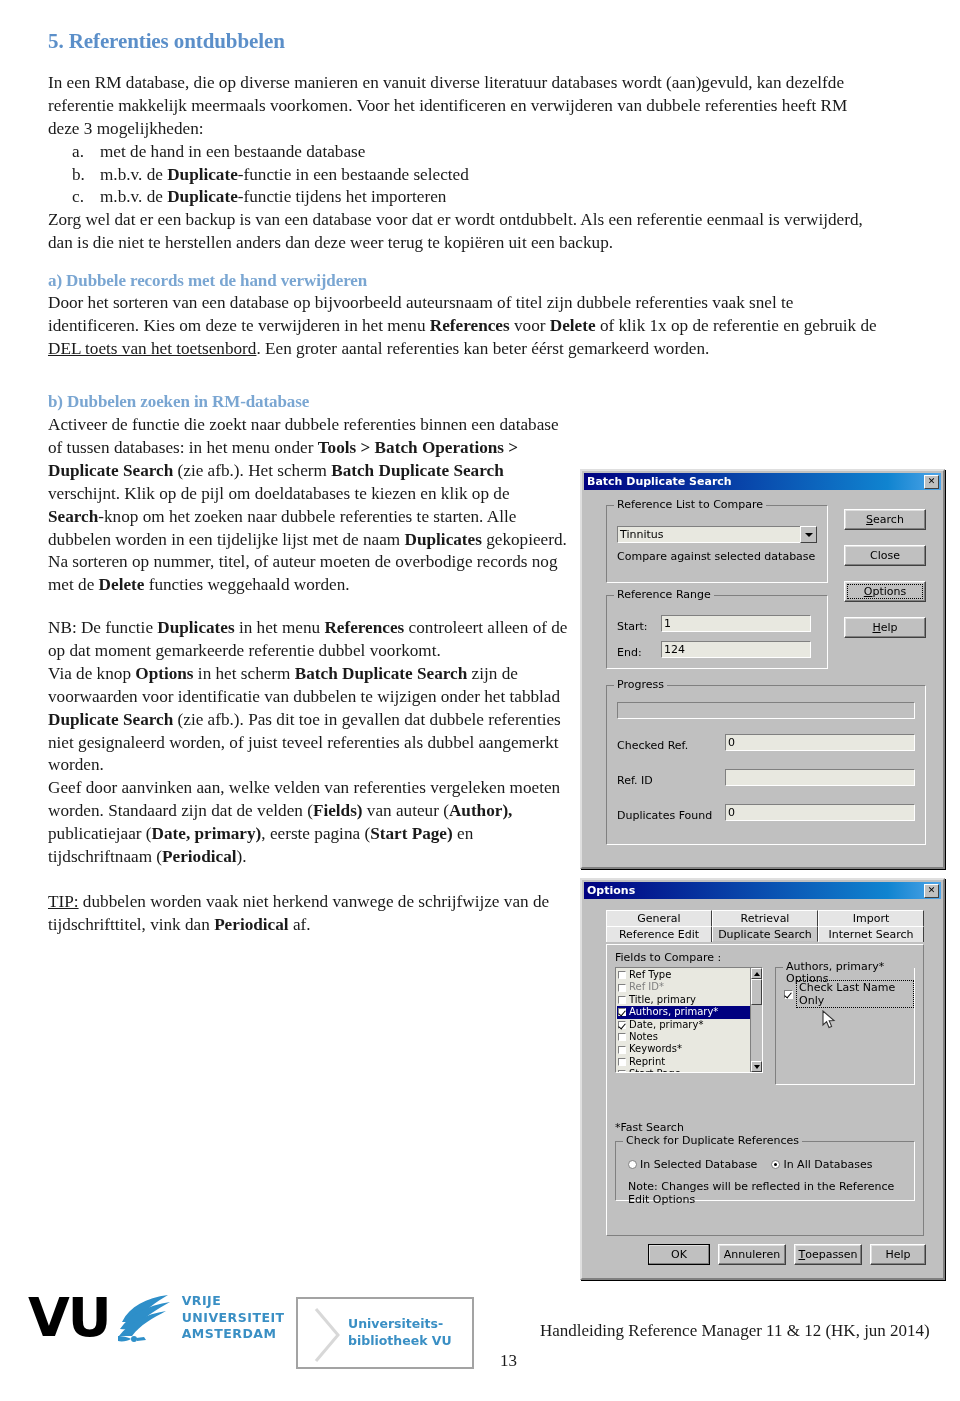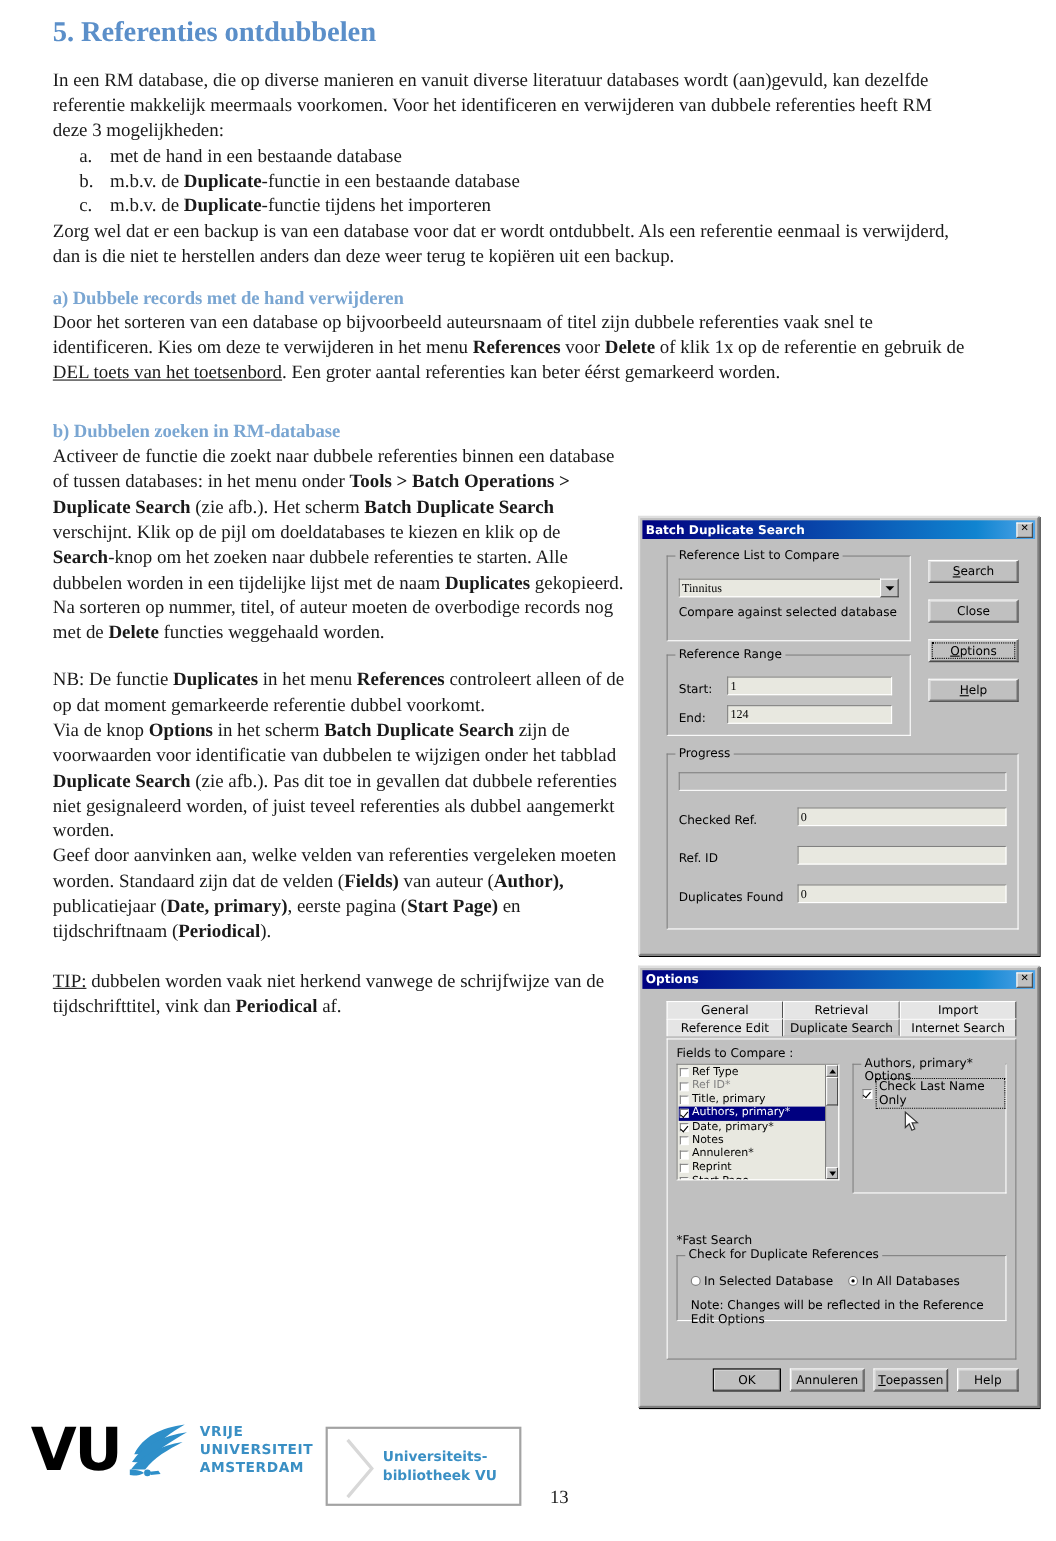--- a/index.html
+++ b/index.html
@@ -9,23 +9,23 @@
     background: #ffffff;
     font-family: "Liberation Serif", "DejaVu Serif", serif;
     color: #1a1a1a;
     position: relative;
     overflow: hidden;
   }
   .page { position:relative; width:960px; height:1401px; padding: 8px 40px 0 48px; }
 
   h1.section-title {
     color: #5b8fc9;
-    font-size: 26px;
+    font-size: 21px;
     font-weight: bold;
-    margin: 6px 0 18px 0;
+    margin: 21px 0 18px 0;
     letter-spacing: -0.1px;
   }
   h2.sub-title {
     color: #7aa6d2;
     font-size: 17px;
     font-weight: bold;
     margin: 0 0 1px 0;
     letter-spacing: -0.1px;
   }
   p { margin: 0; }
@@ -97,21 +97,21 @@
   .field {
     background: #d8d8d0;
     border-top: 1px solid #808080; border-left: 1px solid #808080;
     border-right: 1px solid #fff; border-bottom: 1px solid #fff;
     font-size: 11px;
     padding: 1px 2px;
     height: 17px;
     display:flex; align-items:center;
     overflow:hidden;
   }
-  .field.white { background: #e8e8e0; font-family: Liberation Serif, serif; }
+  .field.white { background: #e8e8e0; }
   .combo { display:flex; }
   .combo .field { flex:1; border-right:none; }
   .combo .arrow {
     width: 17px; height: 17px; background:#c0c0c0;
     border-top:1px solid #fff; border-left:1px solid #fff;
     border-right:1px solid #404040; border-bottom:1px solid #404040;
     display:flex;align-items:center;justify-content:center;
   }
   .combo .arrow:after { content:""; border-left:4px solid transparent; border-right:4px solid transparent; border-top:4px solid #000; }
   .btn {
@@ -204,21 +204,21 @@
 
   <h1 class="section-title">5. Referenties ontdubbelen</h1>
 
   <p class="para intro">In een RM database, die op diverse manieren en vanuit diverse literatuur databases wordt (aan)gevuld, kan dezelfde referentie makkelijk meermaals voorkomen. Voor het identificeren en verwijderen van dubbele referenties heeft RM deze 3 mogelijkheden:</p>
 
   <ol class="alpha">
     <li>
       <span class="marker">a.</span><span>met de hand in een bestaande database</span>
     </li>
     <li>
-      <span class="marker">b.</span><span>m.b.v. de </span><b>Duplicate</b><span>-functie in een bestaande database</span>
+      <span class="marker">b.</span><span>m.b.v. de </span><b>Duplicate</b><span>-functie in een bestaande selected</span>
     </li>
     <li>
       <span class="marker">c.</span><span>m.b.v. de </span><b>Duplicate</b><span>-functie tijdens het importeren</span>
     </li>
   </ol>
 
   <p class="para intro">Zorg wel dat er een backup is van een database voor dat er wordt ontdubbelt. Als een referentie eenmaal is verwijderd, dan is die niet te herstellen anders dan deze weer terug te kopiëren uit een backup.</p>
 
   <div class="blk-gap"></div>
 
@@ -339,21 +339,21 @@
           <div class="li">
               <span class="cb on"></span>
               <span>Date, primary*</span>
             </div>
           <div class="li">
               <span class="cb"></span>
               <span>Notes</span>
             </div>
           <div class="li">
               <span class="cb"></span>
-              <span>Annuleren*</span>
+              <span>Keywords*</span>
             </div>
           <div class="li">
               <span class="cb"></span>
               <span>Reprint</span>
             </div>
           <div class="li">
               <span class="cb"></span>
               <span>Start Page</span>
             </div>
           <div class="li">
@@ -435,15 +435,16 @@
       <svg class="chev" viewBox="0 0 28 56">
         <path d="M2 2 L24 28 L2 54" fill="none" stroke="#d8d8d8" stroke-width="3"></path>
       </svg>
       <span class="ub-text">
         <span>Universiteits-</span><br>
         <span>bibliotheek VU</span>
       </span>
     </div>
 
     <div class="page-num">13</div>
+    <div class="foot-title">Handleiding Reference Manager 11 &amp; 12 (HK, jun 2014)</div>
   </div>
 
 </div>
 
 </body></html>

